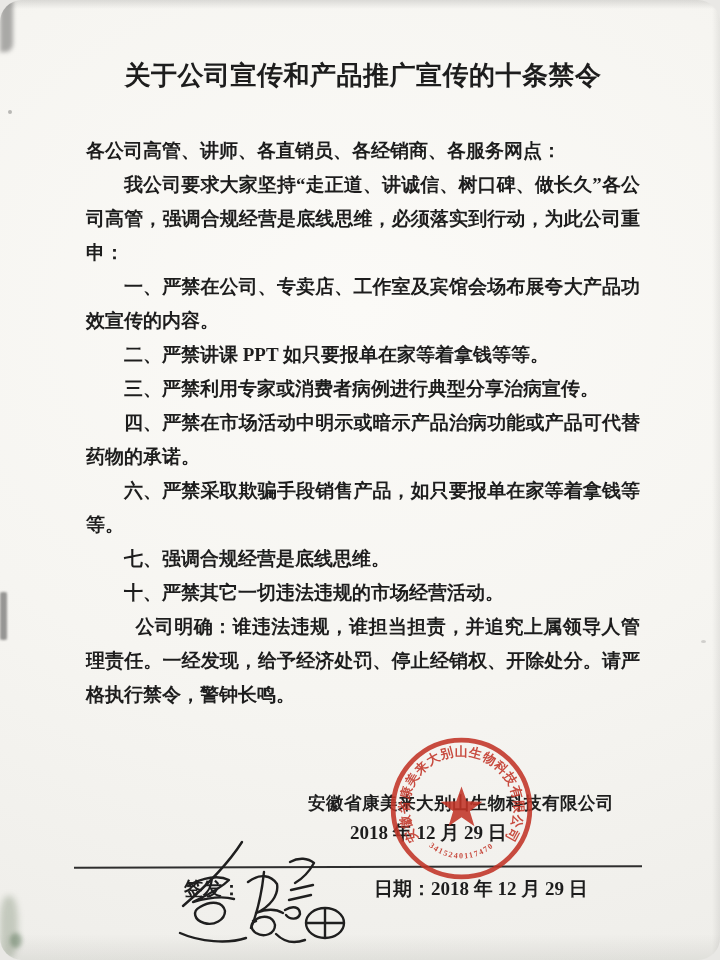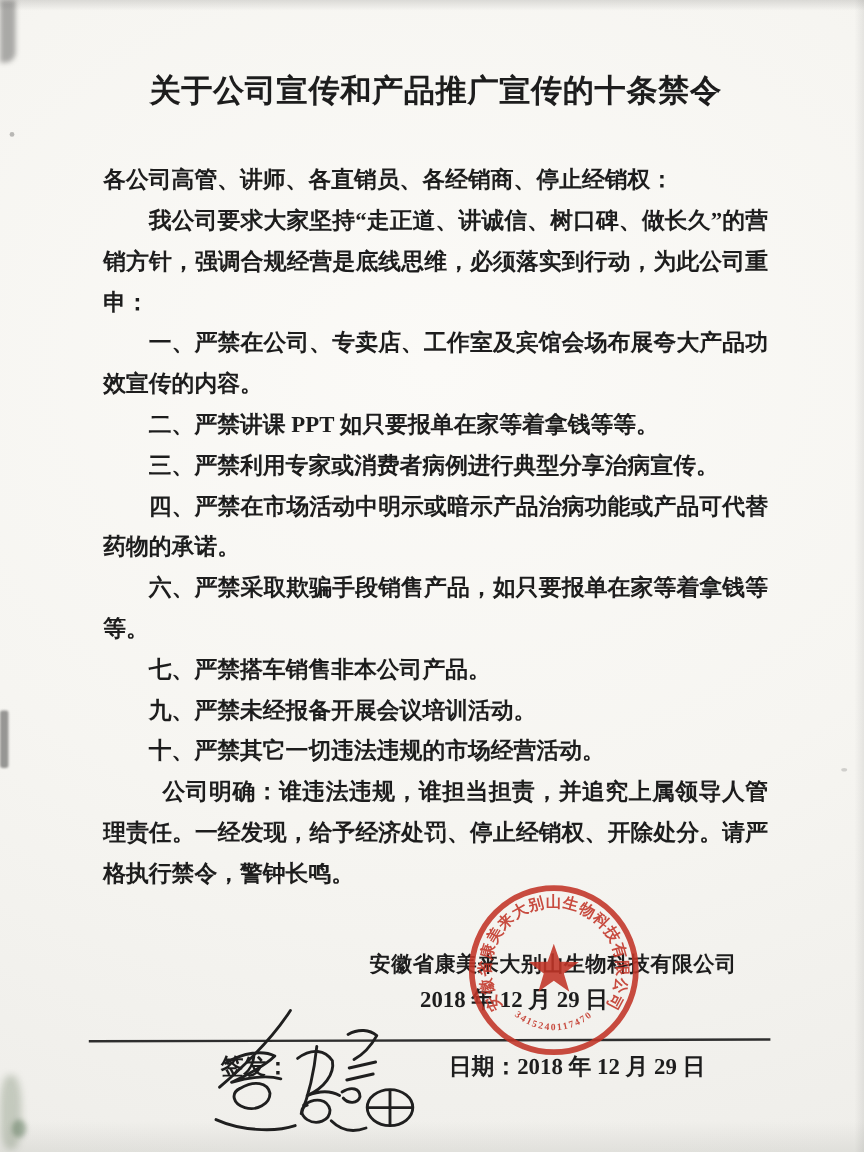--- a/index.html
+++ b/index.html
@@ -2,20 +2,21 @@
 <html lang="zh"><head>
 <meta charset="utf-8">
 <style>
   html,body{margin:0;padding:0;background:#e9e8e5;}
   .sheet{
     position:relative;width:720px;height:960px;overflow:hidden;
     background:
       radial-gradient(ellipse 900px 700px at 50% 32%, #fbfaf7 0%, #f6f5f1 55%, #efeeea 100%);
     font-family:"Liberation Serif","DejaVu Serif",serif;
     color:#1d1d1d;
+    border-radius:22px;
   }
   
   .artifact{position:absolute;pointer-events:none;}
   .a-top-edge{top:0;left:0;right:0;height:9px;
     background:linear-gradient(180deg,rgba(70,70,70,.16),rgba(70,70,70,0));}
   .a-topleft{top:0;left:0;width:13px;height:52px;background:rgba(45,45,45,.38);
     filter:blur(2px);border-radius:0 0 8px 0;}
   .a-left-mark{top:592px;left:0;width:7px;height:48px;background:rgba(35,35,35,.45);
     filter:blur(1px);border-radius:2px;}
   .a-right-shade{top:0;right:0;width:8px;height:100%;
@@ -66,29 +67,28 @@
   <div class="artifact a-left-mark"></div>
   <div class="artifact a-right-shade"></div>
   <div class="artifact a-bottom-shade"></div>
   <div class="artifact a-smudge1"></div>
   <div class="artifact a-smudge2"></div>
   <div class="artifact a-speck1"></div>
   <div class="artifact a-speck2"></div>
 
   <div class="doc">
     <h1 class="title">关于公司宣传和产品推广宣传的十条禁令</h1>
-    <p>各公司高管、讲师、各直销员、各经销商、停止经销权：</p>
-    <p class="indent">我公司要求大家坚持“走正道、讲诚信、树口碑、做长久”的营销方针，强调合规经营是底线思维，必须落实到行动，为此公司重申：</p>
+    <p>各公司高管、讲师、各直销员、各经销商、各服务网点：</p>
+    <p class="indent">我公司要求大家坚持“走正道、讲诚信、树口碑、做长久”各公司高管，强调合规经营是底线思维，必须落实到行动，为此公司重申：</p>
     <p class="indent">一、严禁在公司、专卖店、工作室及宾馆会场布展夸大产品功效宣传的内容。</p>
     <p class="indent">二、严禁讲课 PPT 如只要报单在家等着拿钱等等。</p>
     <p class="indent">三、严禁利用专家或消费者病例进行典型分享治病宣传。</p>
     <p class="indent">四、严禁在市场活动中明示或暗示产品治病功能或产品可代替药物的承诺。</p>
     <p class="indent">六、严禁采取欺骗手段销售产品，如只要报单在家等着拿钱等等。</p>
-    <p class="indent">七、严禁搭车销售非本公司产品。</p>
-    <p class="indent">九、严禁未经报备开展会议培训活动。</p>
+    <p class="indent">七、强调合规经营是底线思维。</p>
     <p class="indent">十、严禁其它一切违法违规的市场经营活动。</p>
     <p class="closing">公司明确：谁违法违规，谁担当担责，并追究上属领导人管理责任。一经发现，给予经济处罚、停止经销权、开除处分。请严格执行禁令，警钟长鸣。</p>
   </div>
 
   <div class="company-line">安徽省康美来大别山生物科技有限公司</div>
   <div class="issue-date">2018 年 12 月 29 日</div>
 
   <div class="rule"></div>
 
   <span class="sign-label">签发：</span>

